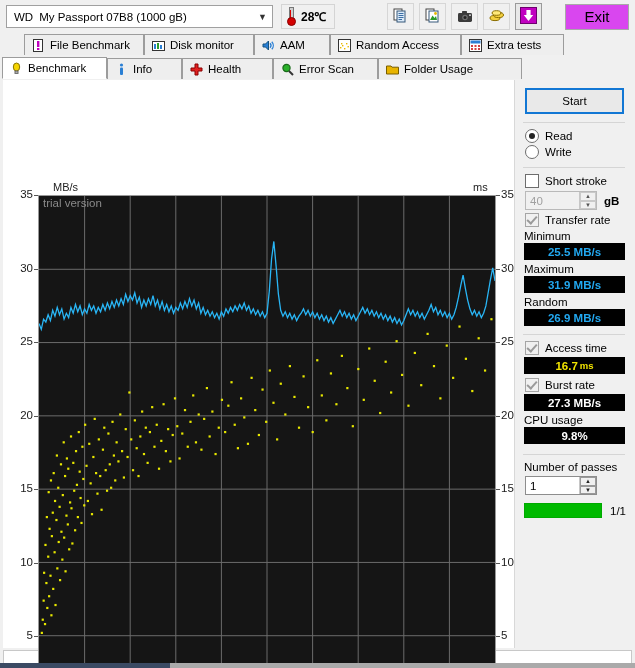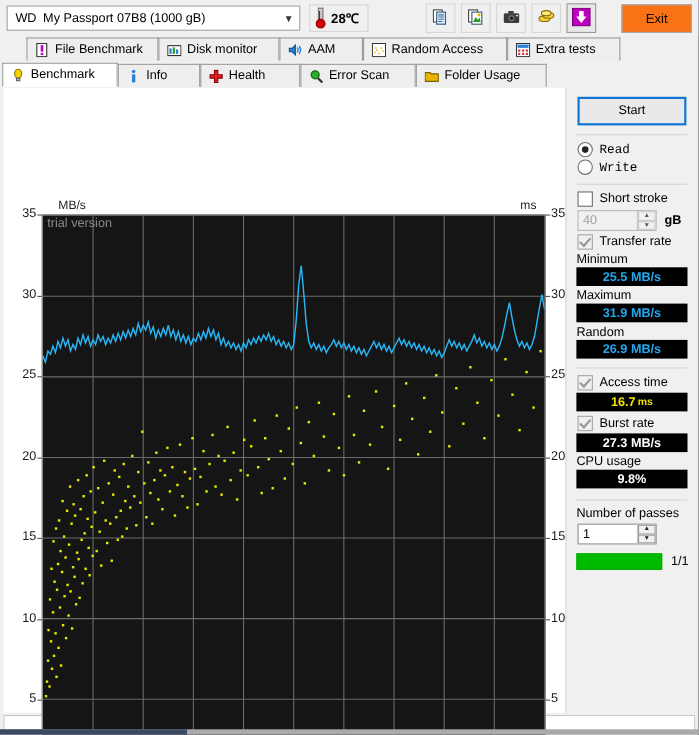--- a/index.html
+++ b/index.html
@@ -27,22 +27,22 @@
   .thermo{width:9px;height:19px;position:relative;}
   .thermo .tube{position:absolute;left:3px;top:0;width:3px;height:12px;
                 background:#cfcfcf;border:1px solid #777;border-bottom:none;}
   .thermo .merc{position:absolute;left:4px;top:3px;width:1px;height:10px;background:#d00;}
   .thermo .bulb{position:absolute;left:1px;bottom:0;width:7px;height:7px;border-radius:50%;
                 background:#d40000;border:1px solid #8a0000;}
   .temp{font-weight:bold;font-size:12px;}
   .tbtn{width:25px;height:25px;border:1px solid #d6d6d6;background:#f0f0f0;
         display:flex;align-items:center;justify-content:center;cursor:default;}
   .tbtn.hl{border:1px solid #9a9a9a;background:#e8e8e8;}
-  .exitbtn{width:62px;height:24px;border:1px solid #a8a8a8;background:#f97316;
-           display:flex;align-items:center;justify-content:center;font-size:12px;
+  .exitbtn{width:62px;height:24px;border:1px solid #a8a8a8;background:#d946ef;
+           display:flex;align-items:center;justify-content:center;font-size:15px;
            margin-left:18px;}
   .spacer{flex:1;}
 
   
   .tabwrap{flex:0 0 47px;position:relative;padding-left:2px;}
   .tabrow{display:flex;height:22px;align-items:flex-end;}
   .tab{height:21px;border:1px solid #9c9c9c;border-bottom:none;background:#eeeeee;
        display:flex;align-items:center;gap:5px;padding:0 8px 0 7px;font-size:11.5px;
        margin-right:0px;box-sizing:border-box;}
   .tab.active{background:#ffffff;border-bottom:1px solid #fff;height:22px;}
@@ -62,21 +62,21 @@
   .axlabelR{position:absolute;left:470px;top:101px;font-size:11px;color:#222;}
   .trial{position:absolute;left:40px;top:117px;font-size:11.5px;color:#8a8a8a;}
   .ytick{position:absolute;font-size:11.5px;color:#1a1a1a;text-align:right;width:24px;}
   .ytickR{position:absolute;font-size:11.5px;color:#1a1a1a;text-align:left;width:26px;}
   .tickmark{position:absolute;width:4px;height:1px;background:#555;}
 
   
   .startbtn{margin:4px 2px 0 3px;height:22px;border:2px solid #1277d4;background:#e9e9e9;
             display:flex;align-items:center;justify-content:center;font-size:11.5px;}
   .hr{height:1px;background:#d5d5d5;margin:8px 1px 6px 1px;}
-  .radio{display:flex;align-items:center;gap:6px;margin:2px 0 1px 3px;font-size:11.5px;font-family:Liberation Mono, monospace;}
+  .radio{display:flex;align-items:center;gap:6px;margin:2px 0 1px 3px;font-size:11.5px;}
   .rd{width:12px;height:12px;border-radius:50%;border:1px solid #6d6d6d;background:#fff;
       position:relative;flex:0 0 12px;}
   .rd.on::after{content:"";position:absolute;left:3px;top:3px;width:6px;height:6px;
       border-radius:50%;background:#222;}
   .chk{display:flex;align-items:center;gap:6px;margin:2px 0 2px 3px;font-size:11.5px;}
   .cb{width:12px;height:12px;border:1px solid #6d6d6d;background:#fff;position:relative;
       flex:0 0 12px;}
   .cb.on::after{content:"";position:absolute;left:3px;top:0px;width:4px;height:8px;
       border:solid #3a3a3a;border-width:0 2px 2px 0;transform:rotate(42deg);}
   .cb.dis{background:#f0f0f0;border-color:#a5a5a5;}
@@ -283,21 +283,21 @@
       </div>
       <div class="tab" style="width:105px">
         <span class="ti">
           <svg width="13" height="13" viewBox="0 0 13 13">
               <circle cx="5.5" cy="5" r="3.6" fill="#2ab02a" stroke="#1a6b1a" stroke-width="1.2"></circle>
               <line x1="8" y1="8" x2="12" y2="12" stroke="#333" stroke-width="2"></line>
             </svg>
         </span>
         <span>Error Scan</span>
       </div>
-      <div class="tab" style="width:119px">
+      <div class="tab" style="width:144px">
         <span class="ti">
           <svg width="13" height="13" viewBox="0 0 13 13">
               <path d="M0.5,3 L5,3 L6,4.2 L12.5,4.2 L12.5,11 L0.5,11 Z" fill="#e8b400" stroke="#7a5f00"></path>
             </svg>
         </span>
         <span>Folder Usage</span>
       </div>
     </div>
   </div>
 

